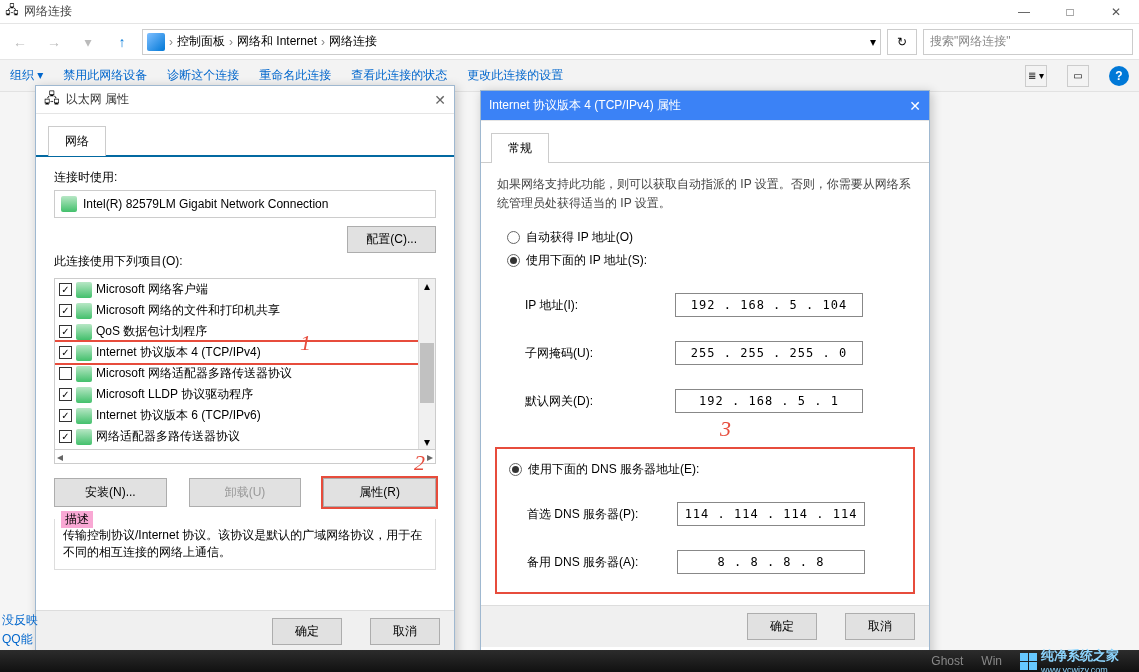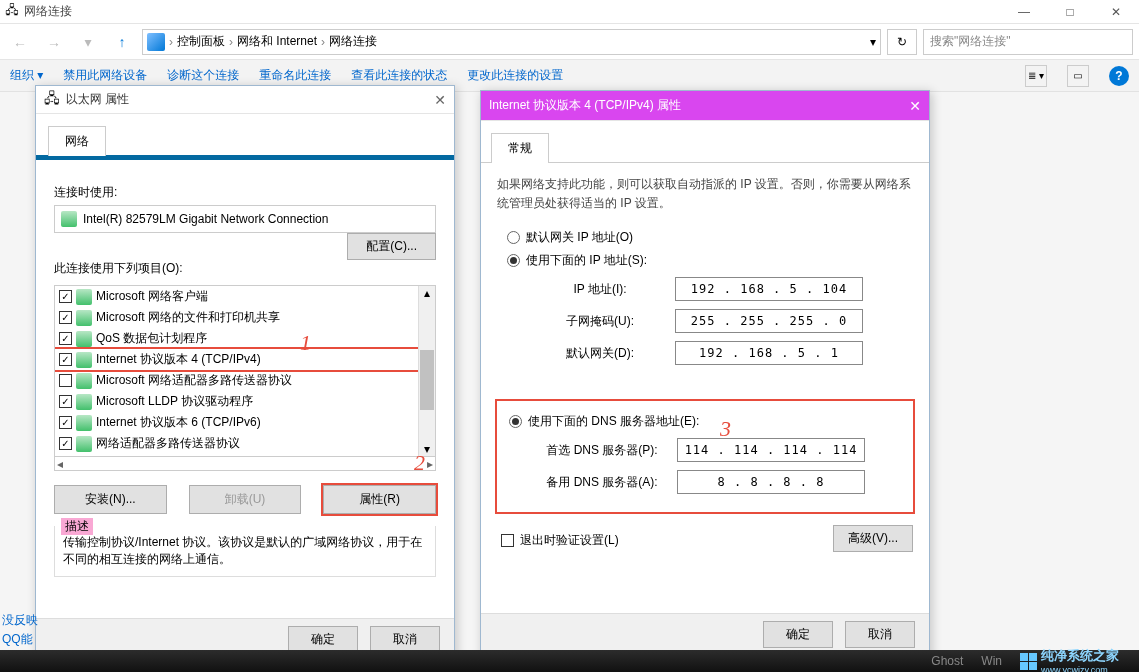--- a/index.html
+++ b/index.html
@@ -31,53 +31,53 @@
 
 
 .dialog { position: absolute; background: #fff; border: 1px solid #9fb8d0; box-shadow: 2px 2px 10px rgba(0,0,0,0.2); }
 .dlg-eth { left: 35px; top: 85px; width: 420px; height: 580px; }
 .dlg-titlebar { height: 28px; background: #fff; border-bottom: 1px solid #e5e5e5; display: flex; align-items: center; padding: 0 8px; }
 .dlg-titlebar .icon { font-size: 14px; margin-right: 6px; }
 .dlg-titlebar .txt { flex: 1; color: #333; }
 .dlg-titlebar .close { color: #666; font-size: 14px; }
 .tabs { display: flex; margin: 12px 0 0 12px; }
 .tab { padding: 6px 16px; background: #fff; border: 1px solid #ccc; border-bottom: none; }
-.dlg-body { padding: 24px 18px; border-top: 5px solid #0369a1; margin-top: -1px; }
+.dlg-body { padding: 12px 18px; border-top: 2px solid #0369a1; margin-top: -1px; }
 .adapter-box { margin-top: 4px; height: 28px; border: 1px solid #ccc; background: #fff; display: flex; align-items: center; padding: 0 6px; gap: 6px; }
 .adapter-ico { width: 16px; height: 16px; background: linear-gradient(#b7e7c5,#43c06c); border-radius: 2px; }
-.cfg-btn { float: right; padding: 4px 18px; border: 1px solid #adadad; background: #e1e1e1; }
+.cfg-btn { float: right; margin-top: 8px; padding: 4px 18px; border: 1px solid #adadad; background: #e1e1e1; }
 .items-box { margin-top: 8px; border: 1px solid #ccc; background: #fff; height: 172px; overflow: hidden; position: relative; }
 .items-scroll { position: absolute; right: 0; top: 0; width: 17px; height: 100%; background: #f0f0f0; border-left: 1px solid #ddd; display: flex; flex-direction: column; align-items: center; justify-content: space-between; }
 .scroll-thumb { width: 14px; height: 60px; background: #c1c1c1; margin: 18px 0 0 0; }
 .item-row { display: flex; align-items: center; height: 21px; padding: 0 4px; gap: 4px; }
 .item-row .cb { width: 13px; height: 13px; border: 1px solid #333; display: flex; align-items: center; justify-content: center; font-size: 10px; }
 .item-row .pico { width: 16px; height: 16px; background: linear-gradient(#b7e7c5,#43c06c); border-radius: 2px; flex-shrink: 0; }
 .item-row.red-box { outline: 2px solid #e74c3c; }
 .btn-row { display: flex; gap: 22px; margin-top: 14px; }
 .btn-row button { flex: 1; padding: 5px 0; border: 1px solid #adadad; background: #e1e1e1; }
 .btn-row button.red-box { outline: 2px solid #e74c3c; }
 .btn-row button:disabled { color: #999; }
 .desc-box { margin-top: 12px; border: 1px solid #ddd; border-top: none; padding: 8px; position: relative; }
 .desc-label { position: absolute; top: -8px; left: 6px; background: #f9a8d4; padding: 0 4px; }
-.dlg-footer { position: absolute; bottom: 4px; left: 0; right: 0; height: 42px; display: flex; align-items: center; justify-content: flex-end; gap: 12px; padding-right: 14px; background: #f0f0f0; border-top: 1px solid #ddd; }
+.dlg-footer { position: absolute; bottom: 12px; left: 0; right: 0; height: 42px; display: flex; align-items: center; justify-content: flex-end; gap: 28px; padding-right: 14px; background: #f0f0f0; border-top: 1px solid #ddd; }
 .dlg-footer button { padding: 4px 22px; border: 1px solid #adadad; background: #e1e1e1; }
 
 
 .dlg-ip { left: 480px; top: 90px; width: 450px; height: 570px; }
-.dlg-ip .dlg-titlebar { background: #d946ef; color: #fff; height: 30px; }
+.dlg-ip .dlg-titlebar { background: #3b82f6; color: #fff; height: 30px; }
 .dlg-ip .dlg-titlebar .txt { color: #fff; }
 .dlg-ip .dlg-titlebar .close { color: #fff; }
 .ip-body { padding: 12px 16px; }
 .ipinfo { color: #444; line-height: 1.6; margin-bottom: 16px; }
 .radio-row { display: flex; align-items: center; gap: 6px; margin: 6px 0 6px 10px; }
 .radio { width: 13px; height: 13px; border: 1px solid #666; border-radius: 50%; display: flex; align-items: center; justify-content: center; }
 .radio.sel::after { content: ""; width: 7px; height: 7px; background: #333; border-radius: 50%; }
 .radio.dis { border-color: #bbb; }
 .radio-row.dis { color: #aaa; }
-.field-row { display: flex; align-items: center; margin: 8px 0 8px 28px; text-align: center; }
+.field-row { display: flex; align-items: center; margin: 24px 0 8px 28px; }
 .field-row .lbl { width: 150px; }
 .ipinput { width: 188px; height: 24px; border: 1px solid #888; background: #fff; display: flex; align-items: center; justify-content: center; letter-spacing: 1px; font-family: monospace; }
 .dns-group { outline: 2px solid #e74c3c; padding: 6px 2px 10px 2px; margin-top: 18px; }
 .exit-row { display: flex; align-items: center; margin-top: 20px; margin-left: 4px; gap: 6px; }
 .exit-cb { width: 13px; height: 13px; border: 1px solid #333; }
 .adv-btn { float: right; padding: 4px 14px; border: 1px solid #adadad; background: #e1e1e1; margin-top: -24px; }
 
 
 .anno { position: absolute; color: #e74c3c; font-size: 22px; font-family: cursive; font-style: italic; pointer-events: none; }
 
@@ -228,21 +228,21 @@
     <span class="close">✕</span>
   </div>
   <div class="tabs" style="margin-left:10px">
       <div class="tab">常规</div>
     </div>
   <div class="ip-body" style="border-top:1px solid #ccc;margin-top:-1px">
     <div class="ipinfo">如果网络支持此功能，则可以获取自动指派的 IP 设置。否则，你需要从网络系统管理员处获得适当的 IP 设置。</div>
 
     <div class="radio-row">
         <span class="radio"></span>
-        <span>默认网关 IP 地址(O)</span>
+        <span>自动获得 IP 地址(O)</span>
       </div>
     <div class="radio-row">
         <span class="radio sel"></span>
         <span>使用下面的 IP 地址(S):</span>
       </div>
 
     <div class="field-row">
         <span class="lbl">IP 地址(I):</span>
         <div class="ipinput">192 . 168 .  5  . 104</div>
       </div>

